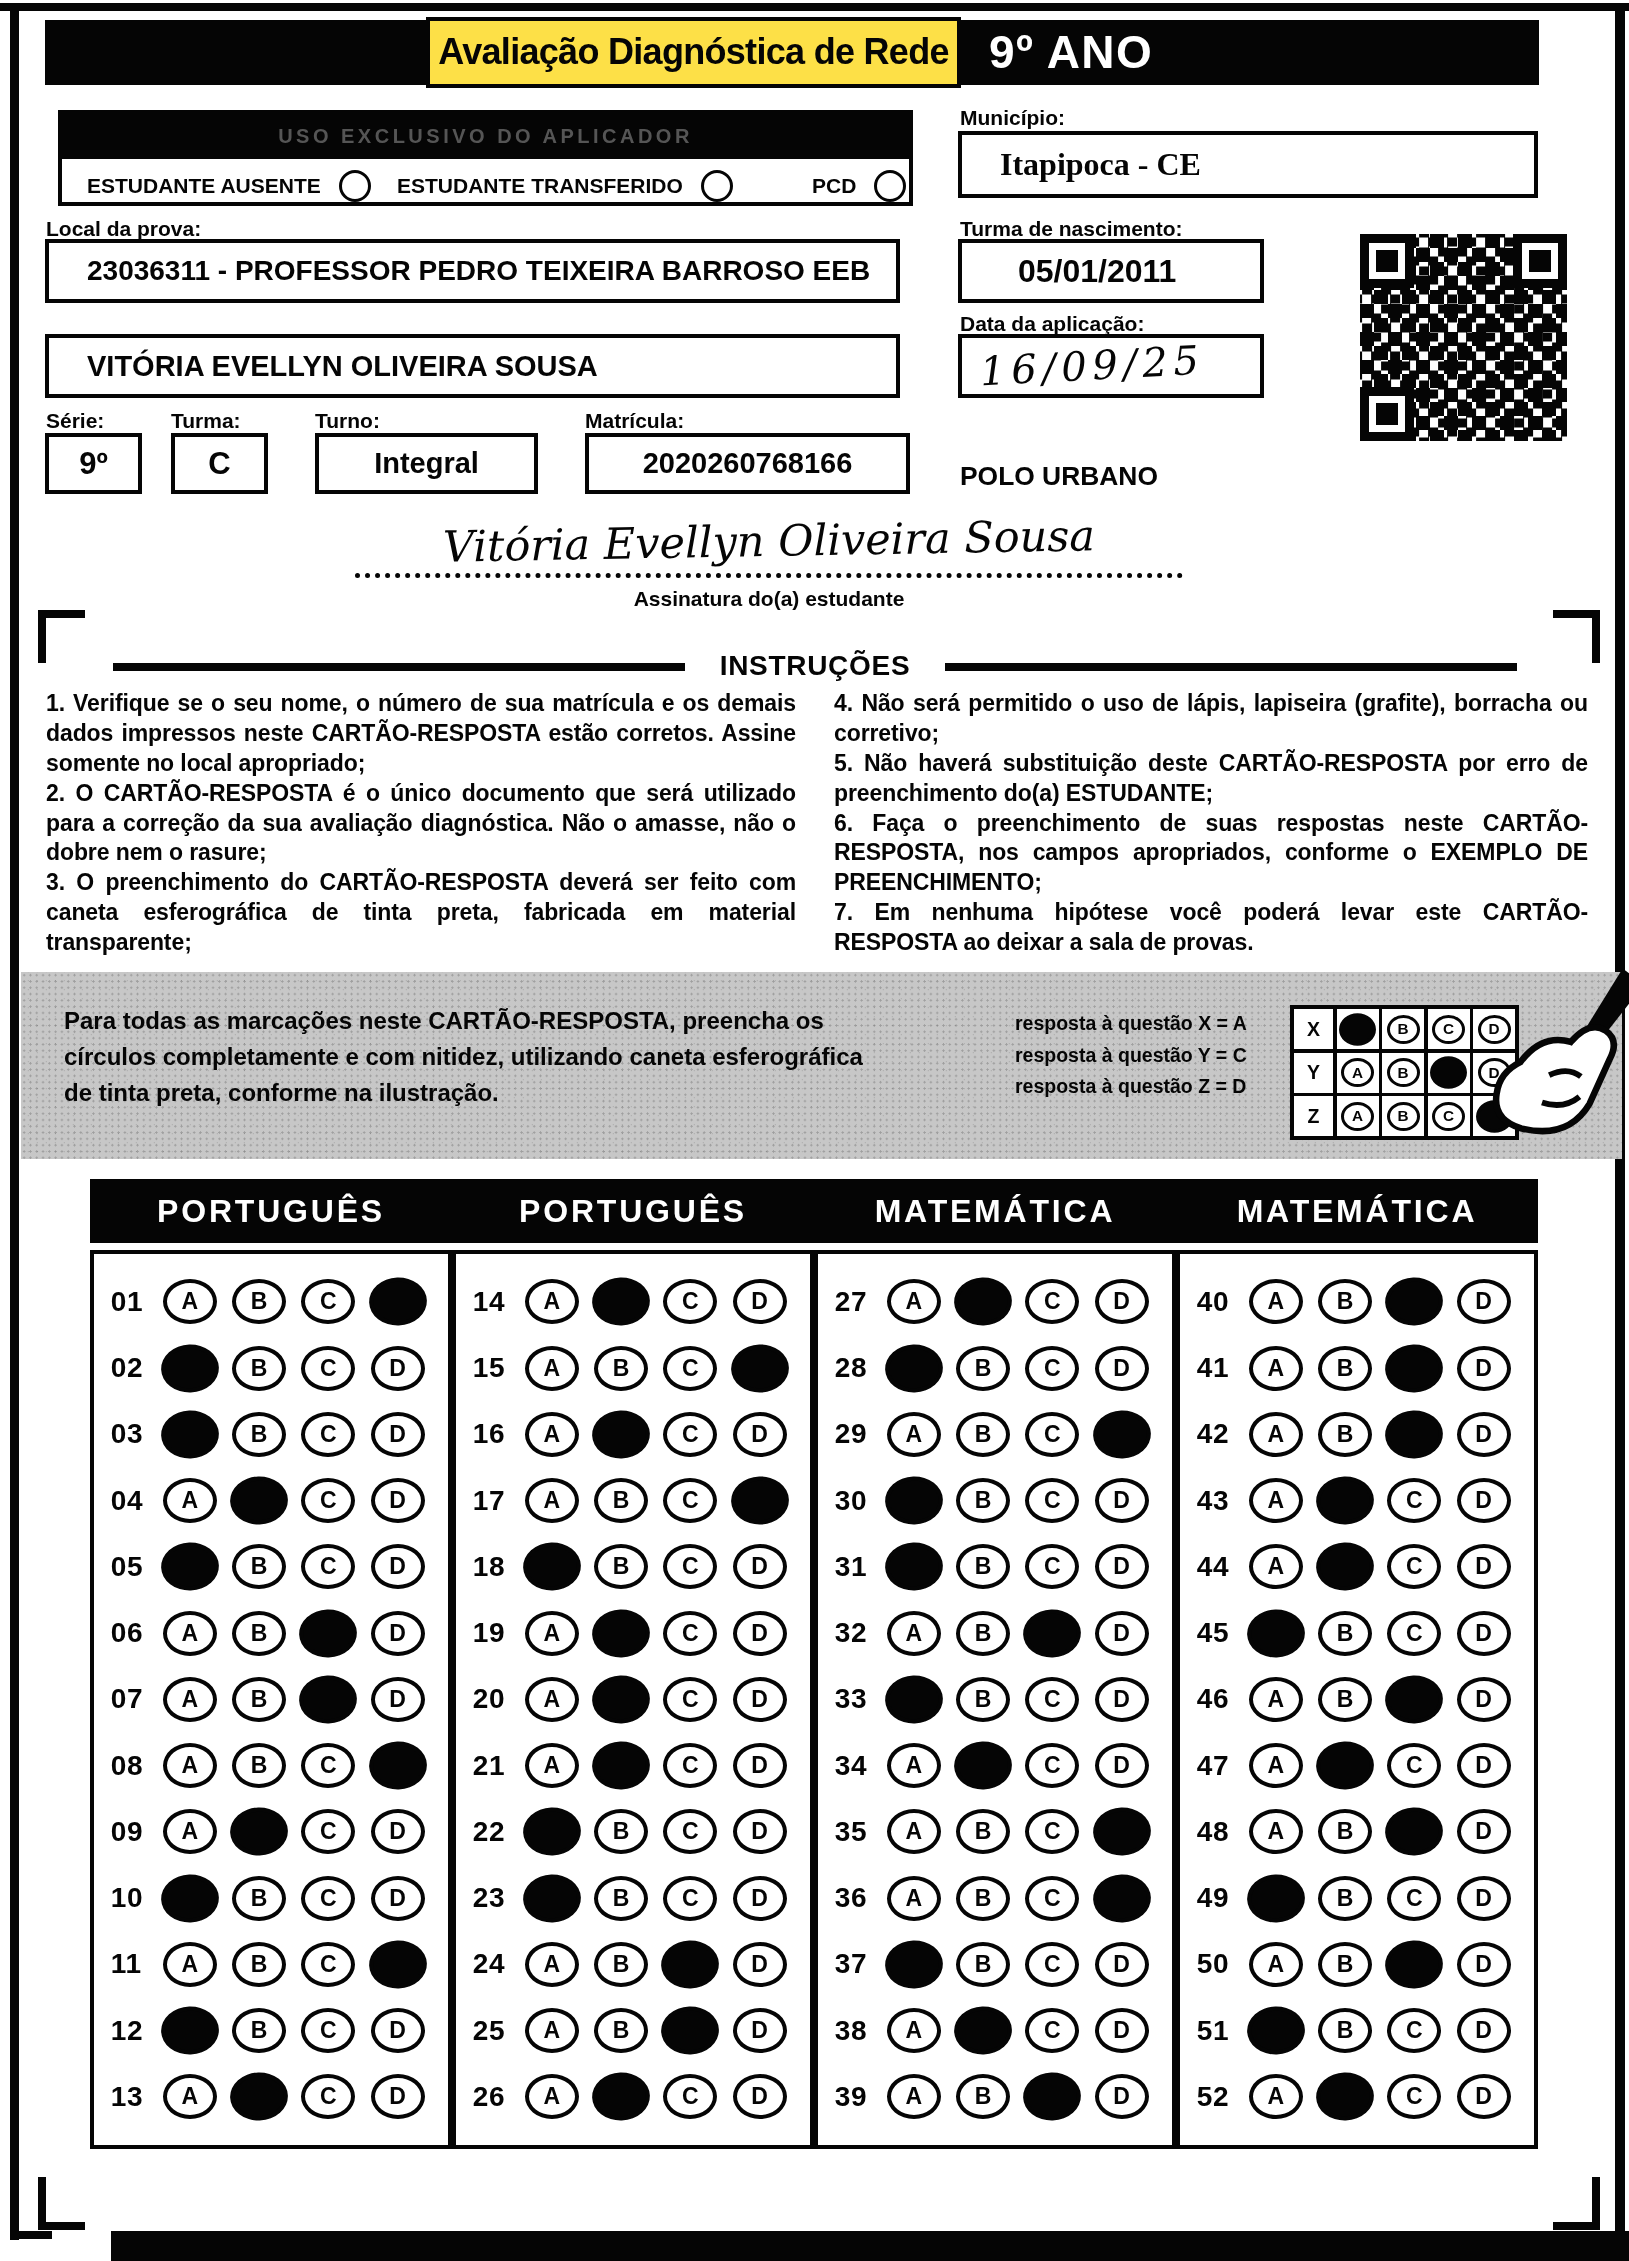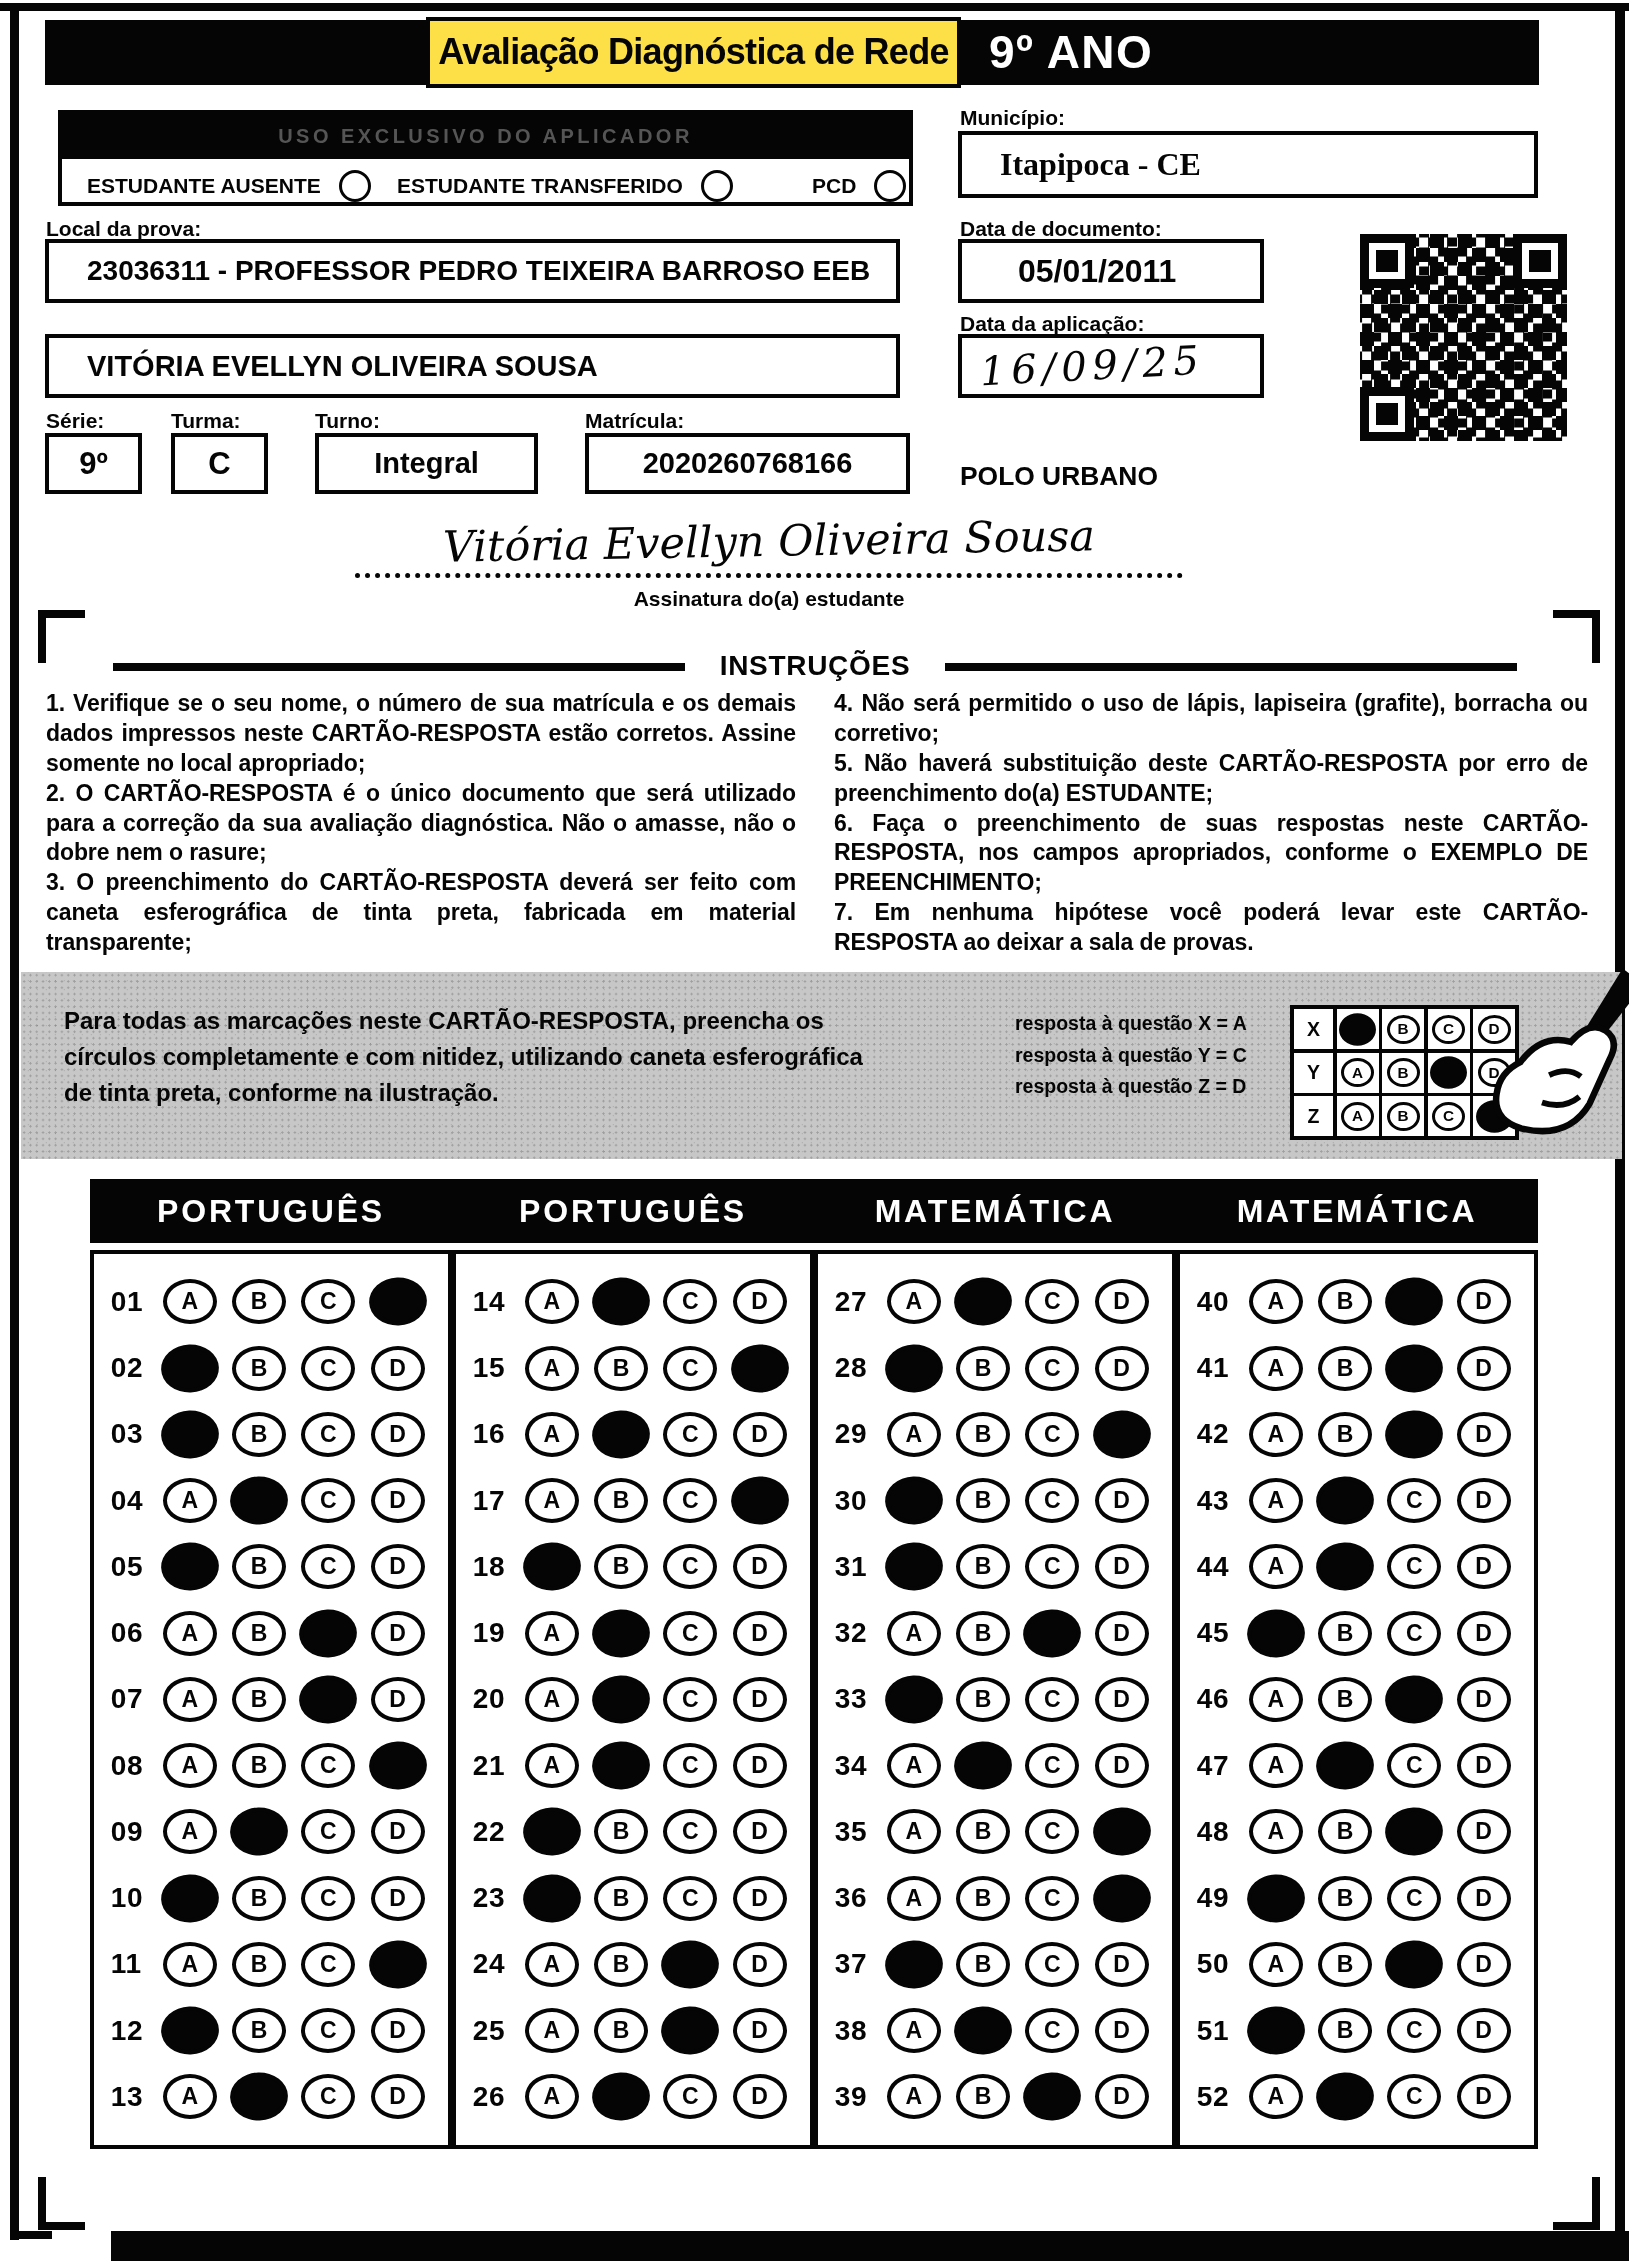--- a/index.html
+++ b/index.html
@@ -87,21 +87,21 @@
   <div class="abs lbl" style="left:960px;top:106px;">Município:</div>
   <div class="abs box" style="left:958px;top:131px;width:580px;height:67px;">
     <span class="val" style="font-size:32px;padding-left:38px;font-family:Liberation Serif, serif;">Itapipoca - CE</span>
   </div>
 
   <div class="abs lbl" style="left:46px;top:217px;">Local da prova:</div>
   <div class="abs box" style="left:45px;top:239px;width:855px;height:64px;">
     <span class="val" style="padding-left:38px;">23036311 - PROFESSOR PEDRO TEIXEIRA BARROSO EEB</span>
   </div>
 
-  <div class="abs lbl" style="left:960px;top:217px;">Data de documento:</div>
+  <div class="abs lbl" style="left:960px;top:217px;">Turma de nascimento:</div>
   <div class="abs box" style="left:958px;top:239px;width:306px;height:64px;">
     <span class="val" style="font-size:32px;padding-left:56px;">05/01/2011</span>
   </div>
 
   <div class="abs" style="left:1354px;top:228px;width:219px;height:219px;background:#fff;padding:5.6px;">
     <div class="qr" style="position:relative;width:207px;height:207px;">
       <div class="finder" style="left:0;top:0;">
           <div></div>
         </div>
       <div class="finder" style="right:0;top:0;">

